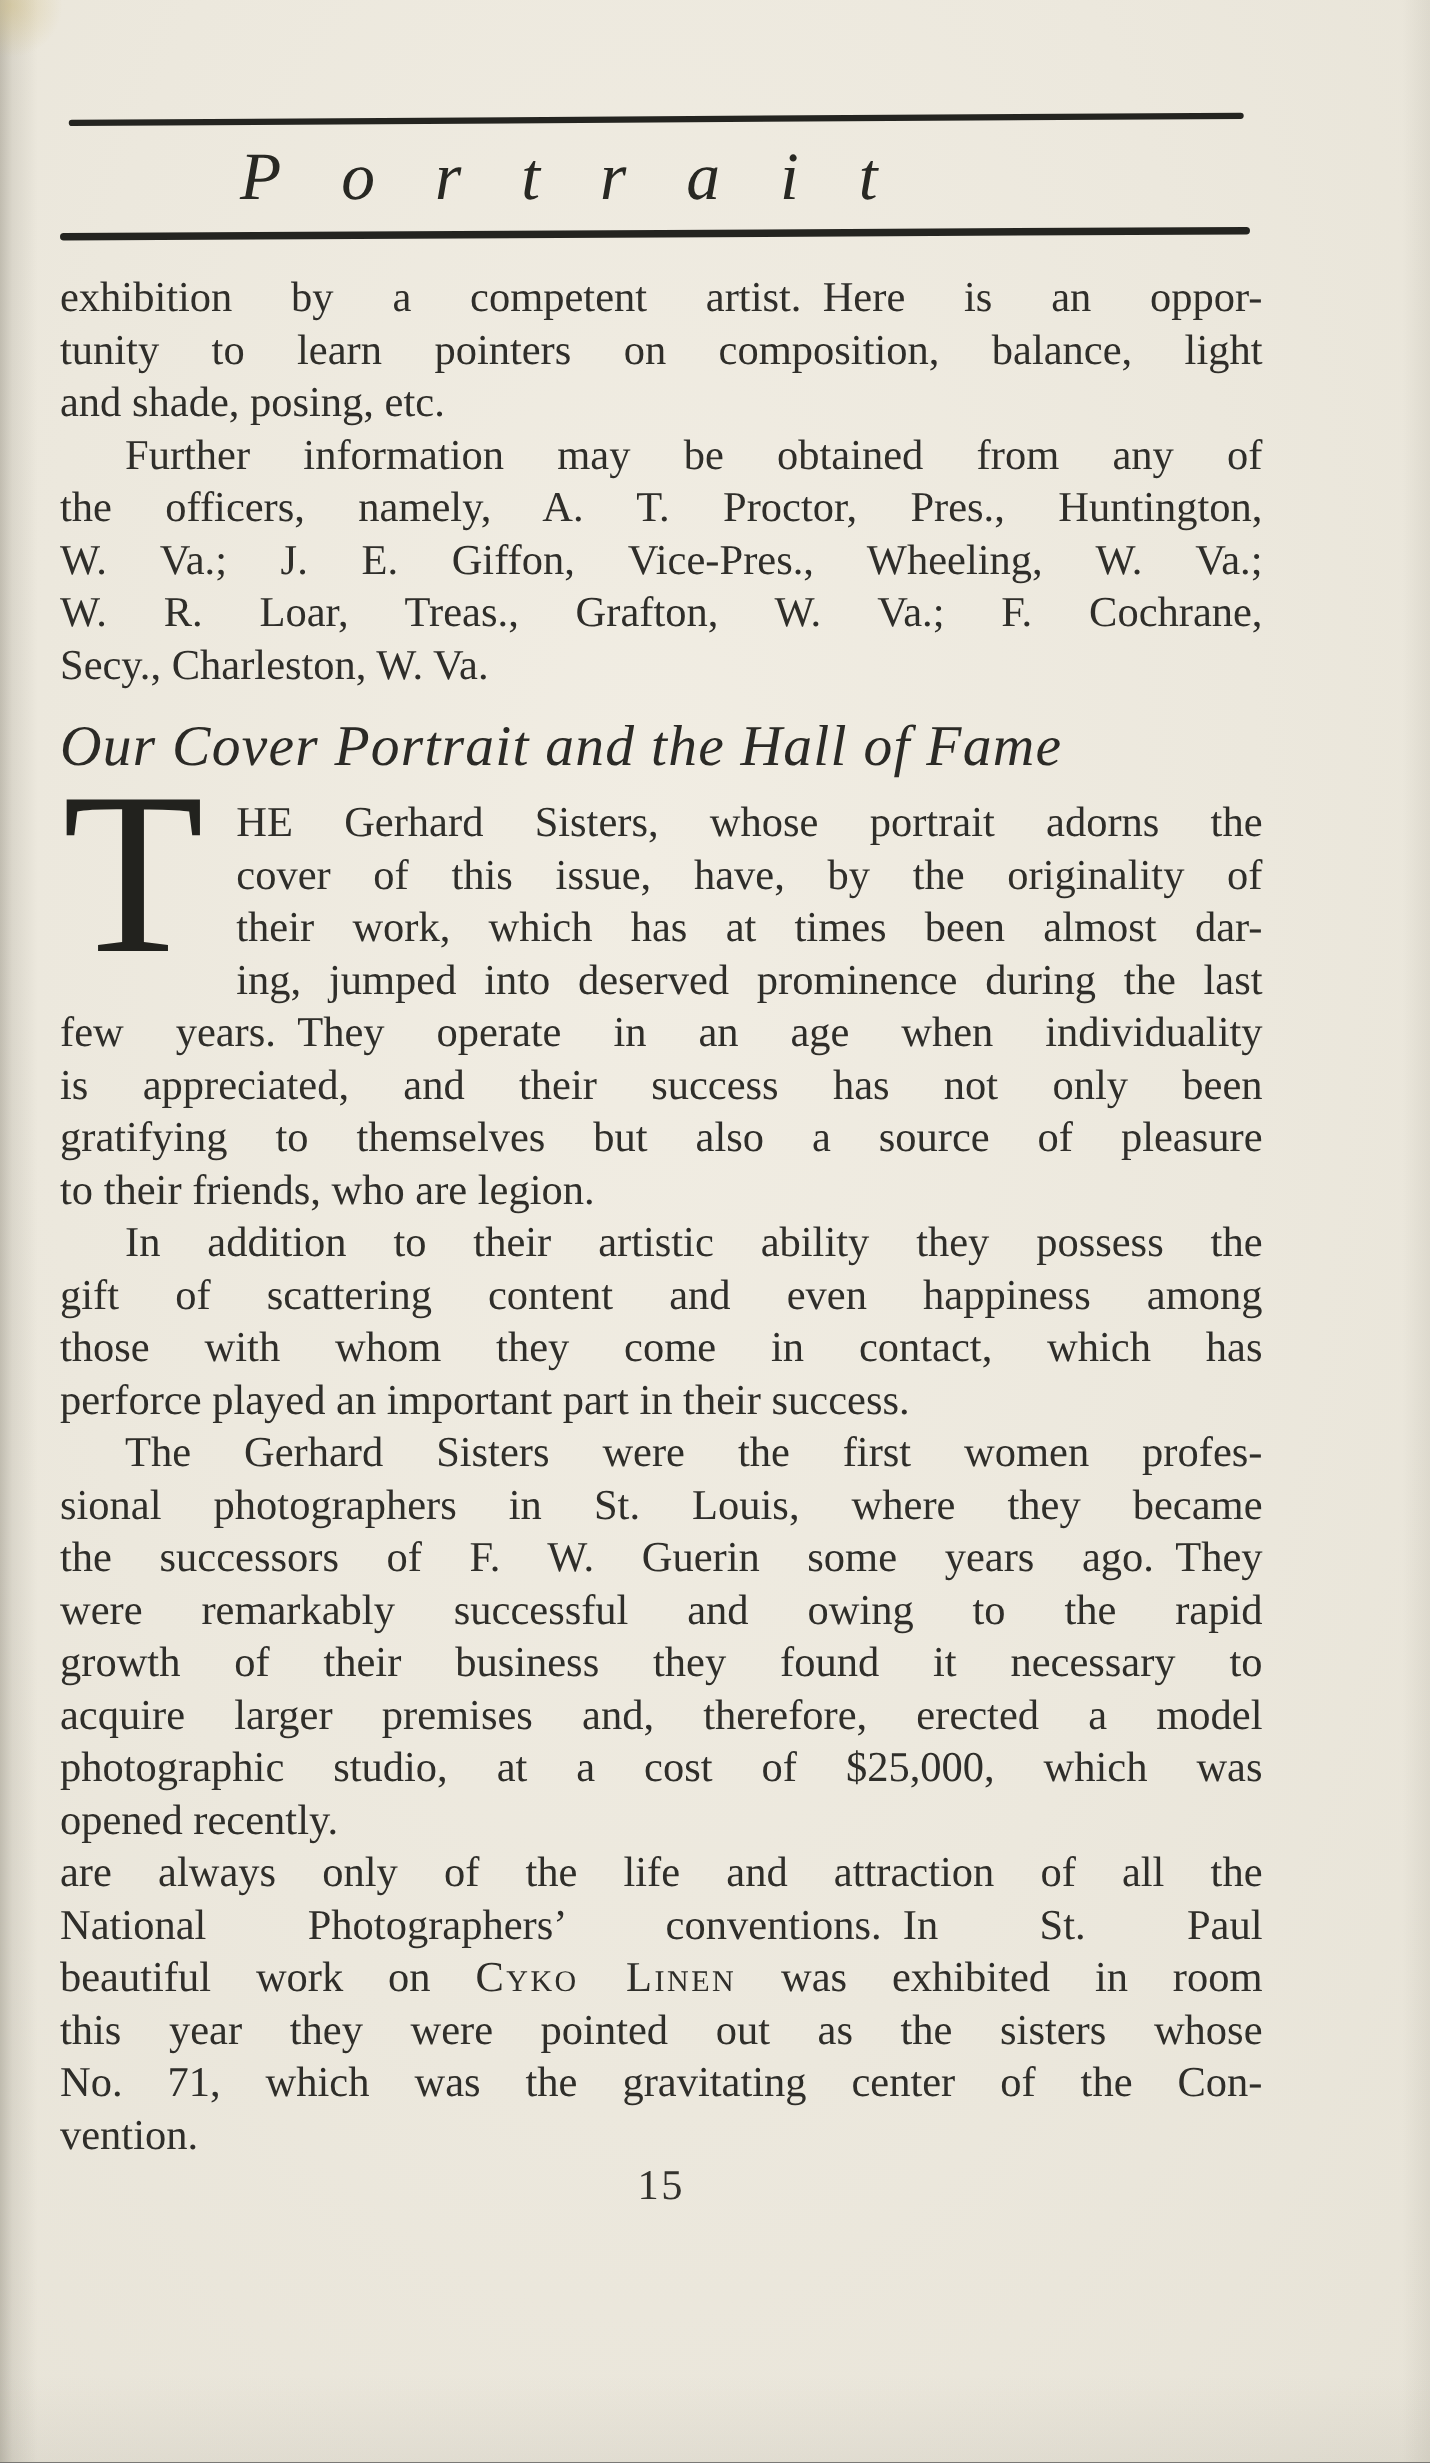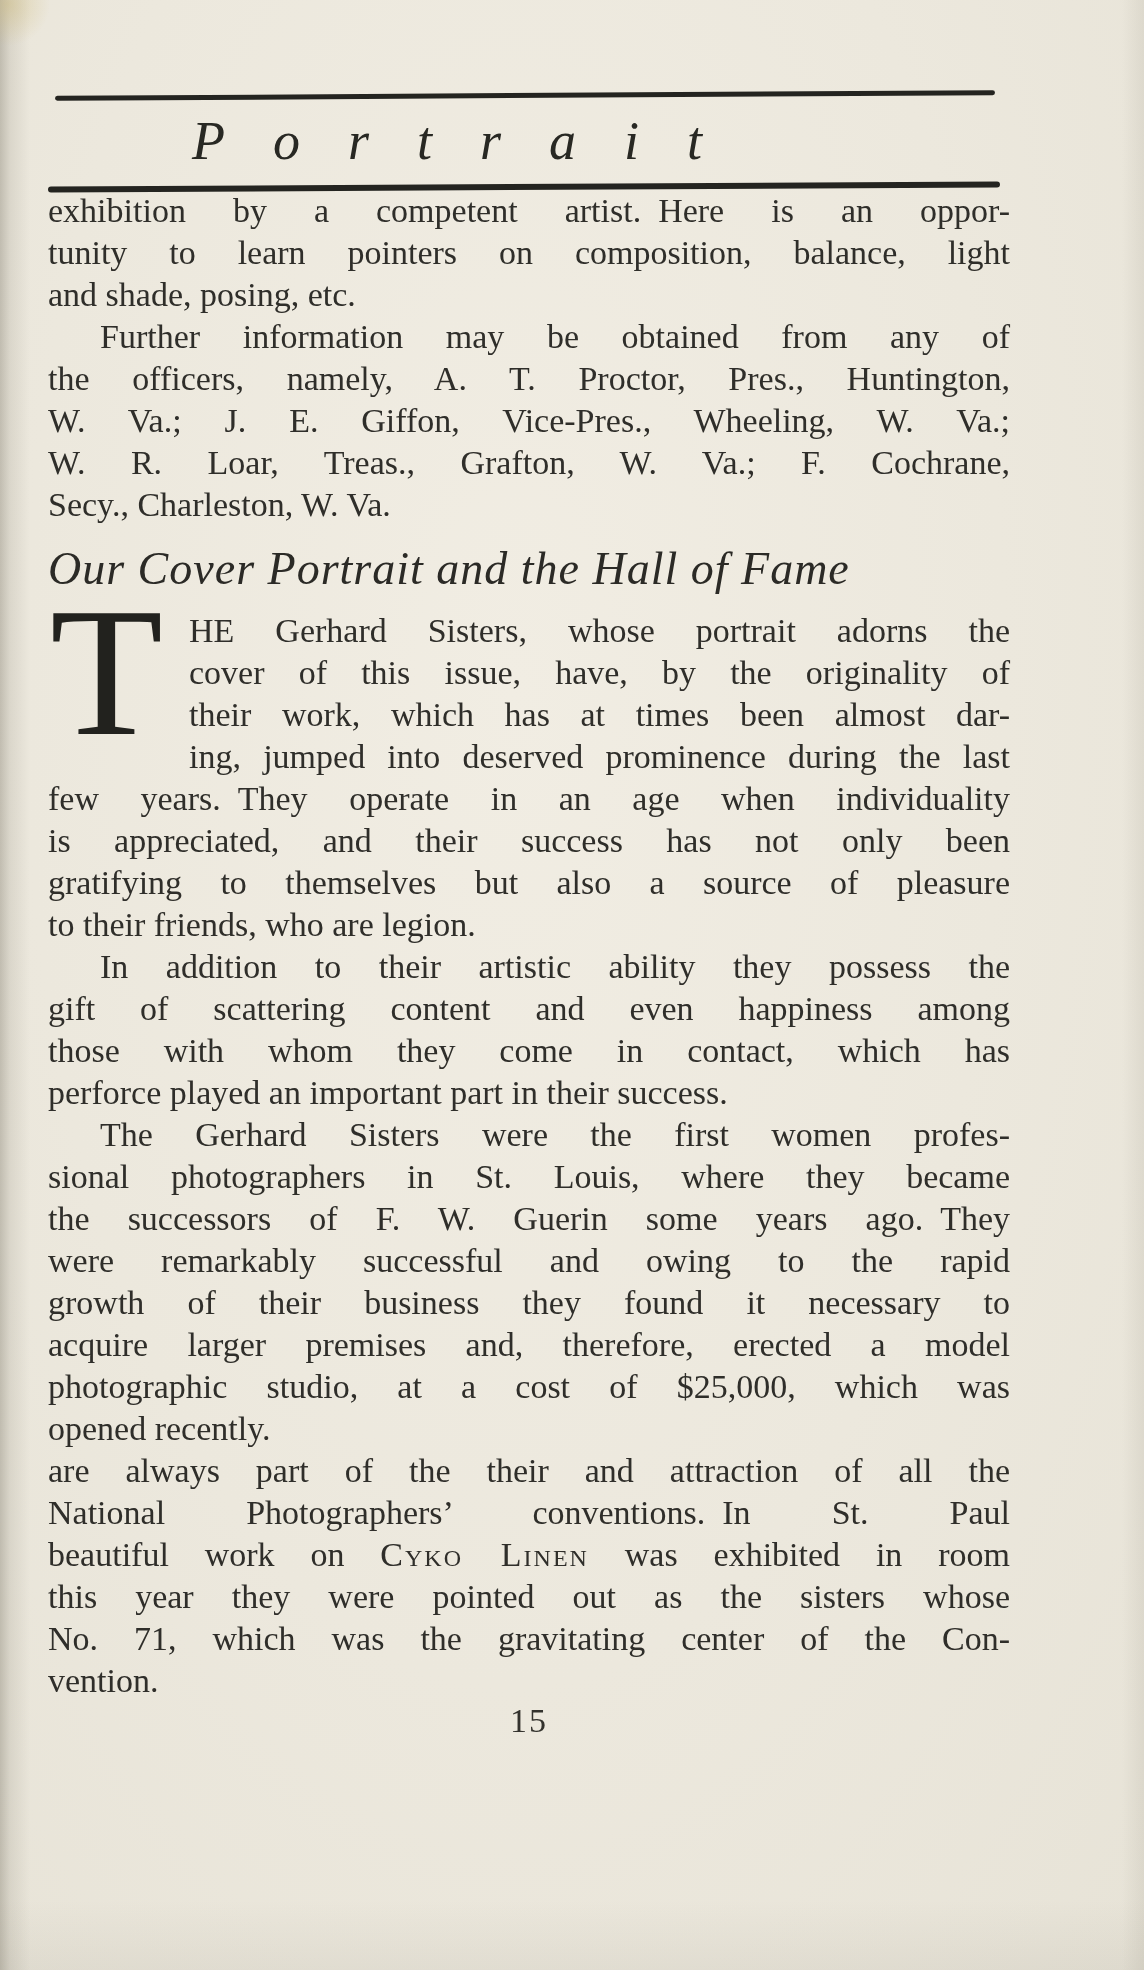--- a/index.html
+++ b/index.html
@@ -45,20 +45,21 @@
     font-size: 54px;
     font-style: italic;
     text-align: center;
     letter-spacing: 48px;
     white-space: nowrap;
     transform: translateX(-58px);
     color: #282823;
   }
   
   .body-text {
+    margin-top: 28px;
     font-size: 34px;
     line-height: 42px;
   }
   .line {
     text-align: justify;
     text-align-last: justify;
   }
   .line.last { text-align-last: left; }
   .line.indent { text-indent: 52px; }
   .section-heading {
@@ -133,21 +134,21 @@
           <div class="line indent">The Gerhard Sisters were the first women profes-</div>
           <div class="line">sional photographers in St. Louis, where they became</div>
           <div class="line">the successors of F. W. Guerin some years ago. They</div>
           <div class="line">were remarkably successful and owing to the rapid</div>
           <div class="line">growth of their business they found it necessary to</div>
           <div class="line">acquire larger premises and, therefore, erected a model</div>
           <div class="line">photographic studio, at a cost of $25,000, which was</div>
           <div class="line last">opened recently.</div>
         </div>
         <div class="paragraph">
-          <div class="line">are always part of the their and attraction of all the</div>
+          <div class="line">are always only of the life and attraction of all the</div>
           <div class="line">National Photographers’ conventions. In St. Paul</div>
           <div class="line"><span>beautiful work on </span><span class="smallcaps">Cyko Linen</span><span> was exhibited in room</span></div>
           <div class="line">this year they were pointed out as the sisters whose</div>
           <div class="line">No. 71, which was the gravitating center of the Con-</div>
           <div class="line last">vention.</div>
         </div>
       </div>
 
     <div class="page-number">15</div>
   </div>

